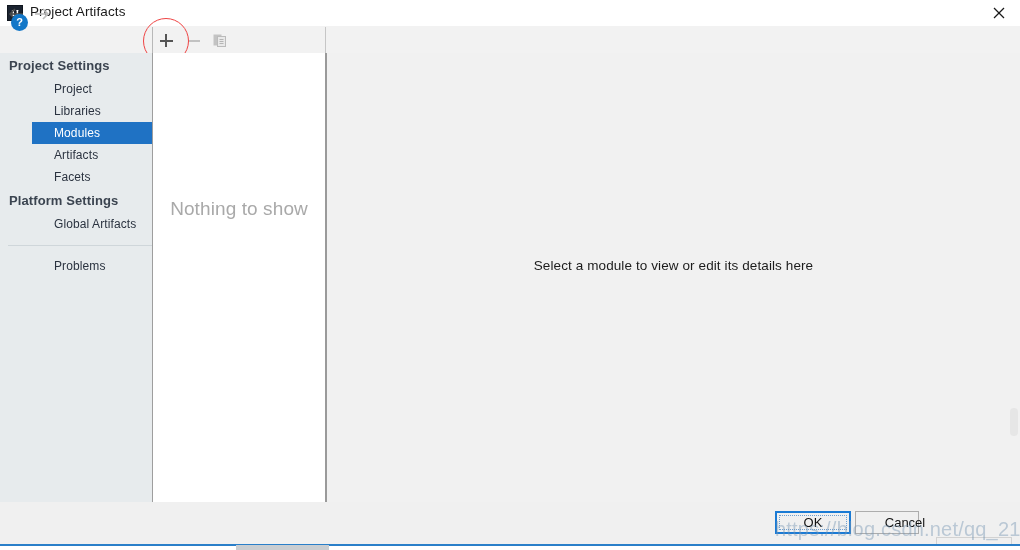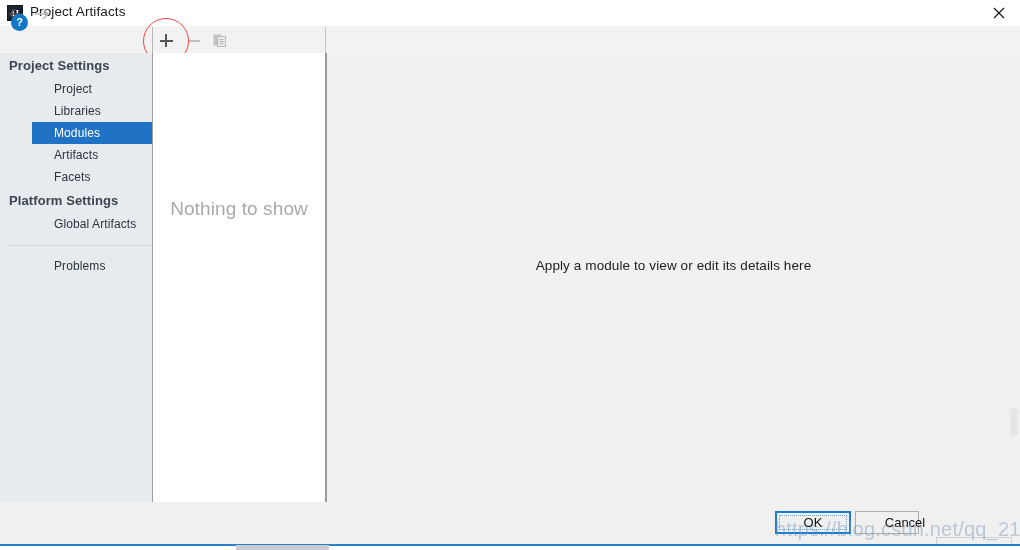--- a/index.html
+++ b/index.html
@@ -362,21 +362,21 @@
     <div class="side-item">Problems</div>
   </div>
   <div class="sidebar-divider"></div>
 
   <div class="list-panel">
     <div class="nothing-to-show">Nothing to show</div>
   </div>
   <div class="splitter"></div>
 
   <div class="detail-panel">
-    <div class="detail-msg">Apply a module to view or edit its details here</div>
+    <div class="detail-msg">Select a module to view or edit its details here</div>
     <div class="edge-scroll"></div>
   </div>
 
   <div class="footer"></div>
   <div class="help-btn">?</div>
 
   <div class="btn btn-ok">
     <span class="focus-ring"></span>
     <span>OK</span>
   </div>

